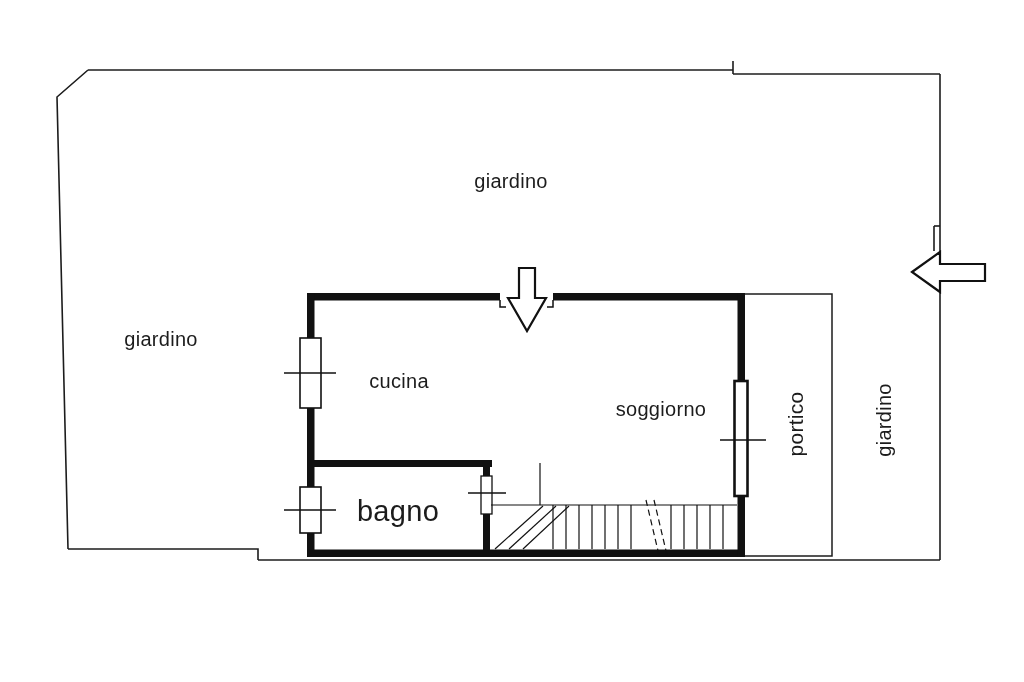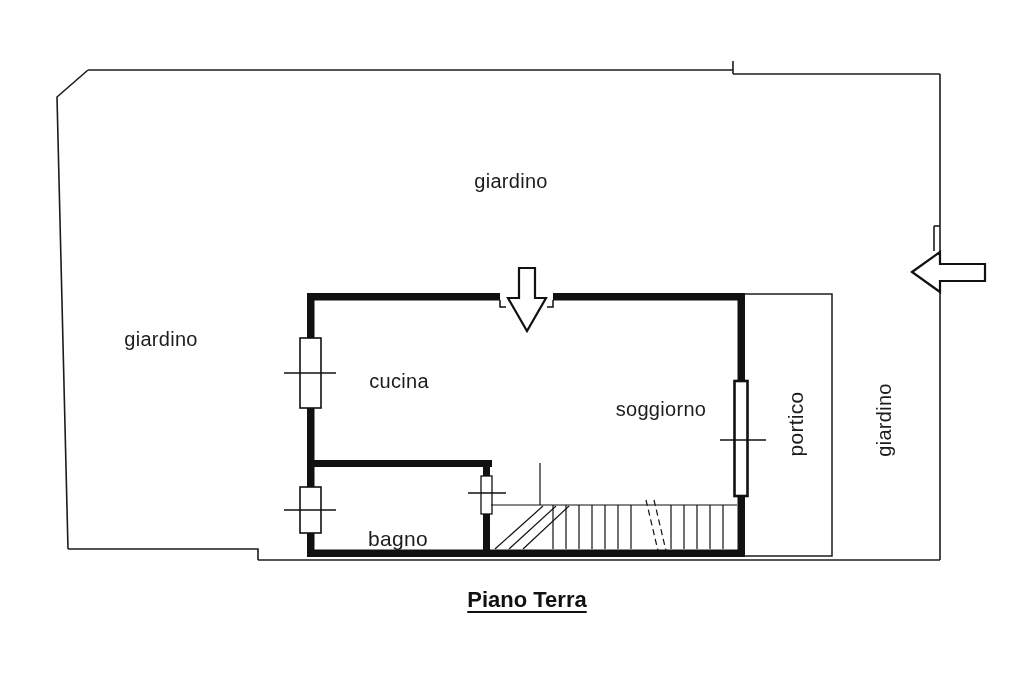--- a/index.html
+++ b/index.html
@@ -118,19 +118,18 @@
     <g fill="#ffffff" stroke="#111111" stroke-width="2.2" stroke-linejoin="miter">
       <polygon points="519,268 535,268 535,298 546,298 527,331 508,298 519,298"></polygon>
       <polygon points="912,272 940,252 940,264 985,264 985,281 940,281 940,292"></polygon>
     </g>
   </svg>
 
   <div class="lbl" style="left:511px; top:181px;">giardino</div>
   <div class="lbl" style="left:161px; top:339px;">giardino</div>
   <div class="lbl" style="left:399px; top:381px;">cucina</div>
   <div class="lbl" style="left:641px; top:409px;margin-left:20px;">soggiorno</div>
-  <div class="lbl" style="left:398px; top:539px; font-size:21px;text-align:center;">bagno</div>
+  <div class="lbl" style="left:398px; top:511px; font-size:29px;text-align:center;">bagno</div>
   <div class="lbl vertical" style="left:796px; top:424px; font-size:21px;">portico</div>
   <div class="lbl vertical" style="left:884px; top:420px;">giardino</div>
 
-  <div class="title" style="left:527px; top:600px;">Piano Terra</div>
 
 </div>
 
 </body></html>

